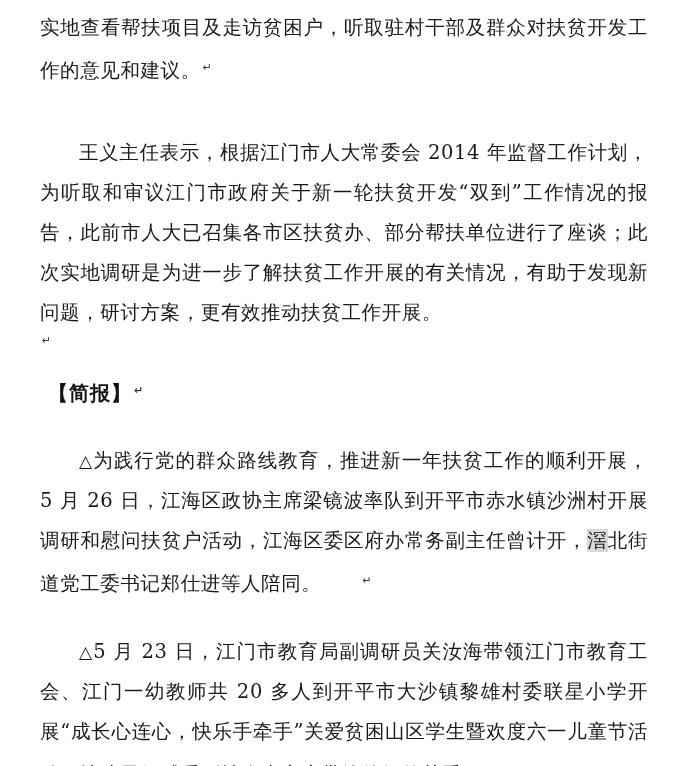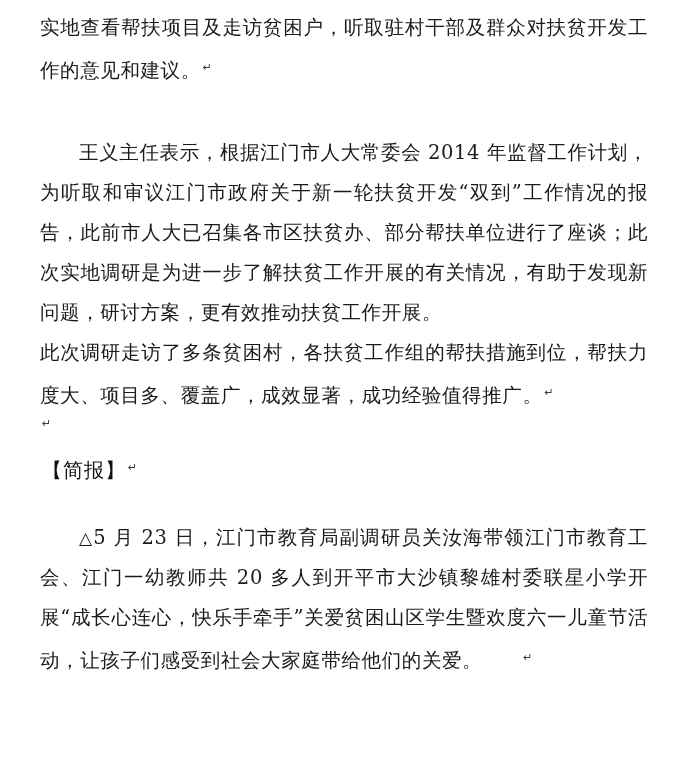--- a/index.html
+++ b/index.html
@@ -32,23 +32,23 @@
   }
   .indent {
     text-indent: 2em;
     margin-top: 28px;
   }
   .spacer-sm { height: 14px; }
 
   .heading {
     font-size: 20px;
     line-height: 40px;
-    font-weight: normal;
+    font-weight: bold;
     letter-spacing: 1px;
-    margin: 2px;
+    margin: 8px;
     color: #111111;
     font-family: "DejaVu Sans", "Liberation Sans", sans-serif;
   }
   .bullet {
     font-family: "DejaVu Sans", "Liberation Sans", sans-serif;
     font-size: 17px;
   }
   .pilcrow {
     display: inline-block;
     font-size: 11px;
@@ -73,24 +73,24 @@
 <body>
 
 <div class="page">
 
   <p class="para"><span>实地查看帮扶项目及走访贫困户，听取驻村干部及群众对扶贫开发工作的意见和建议。</span><span class="pilcrow">↵</span></p>
 
   <div class="spacer-sm"></div>
 
   <p class="para indent"><span>王义主任表示，根据江门市人大常委会 2014 年监督工作计划，为听取和审议江门市政府关于新一轮扶贫开发“双到”工作情况的报告，此前市人大已召集各市区扶贫办、部分帮扶单位进行了座谈；此次实地调研是为进一步了解扶贫工作开展的有关情况，有助于发现新问题，研讨方案，更有效推动扶贫工作开展。</span></p>
 
-  <p class="para"><span>此次调研走访了多条贫困村，各扶贫工作组的帮扶措施到位，帮扶力度大、项目多、覆盖广，成效显著，成功经验值得推广。</span><span class="pilcrow">↵</span></p>
 
   <div class="marker-line">↵</div>
 
   <div class="spacer-sm"></div>
 
   <p class="heading"><span>【简报】</span><span class="pilcrow">↵</span></p>
 
+  <p class="para indent"><span class="bullet">△</span><span>为践行党的群众路线教育，推进新一年扶贫工作的顺利开展，5 月 26 日，江海区政协主席梁镜波率队到开平市赤水镇沙洲村开展调研和慰问扶贫户活动，江海区委区府办常务副主任曾计开，</span><span class="hl">滘</span><span>北街道党工委书记郑仕进等人陪同。</span><span class="pilcrow">↵</span></p>
 
   <p class="para indent"><span class="bullet">△</span><span>5 月 23 日，江门市教育局副调研员关汝海带领江门市教育工会、江门一幼教师共 20 多人到开平市大沙镇黎雄村委联星小学开展“成长心连心，快乐手牵手”关爱贫困山区学生暨欢度六一儿童节活动，让孩子们感受到社会大家庭带给他们的关爱。</span><span class="pilcrow">↵</span></p>
 
 </div>
 
 </body></html>

